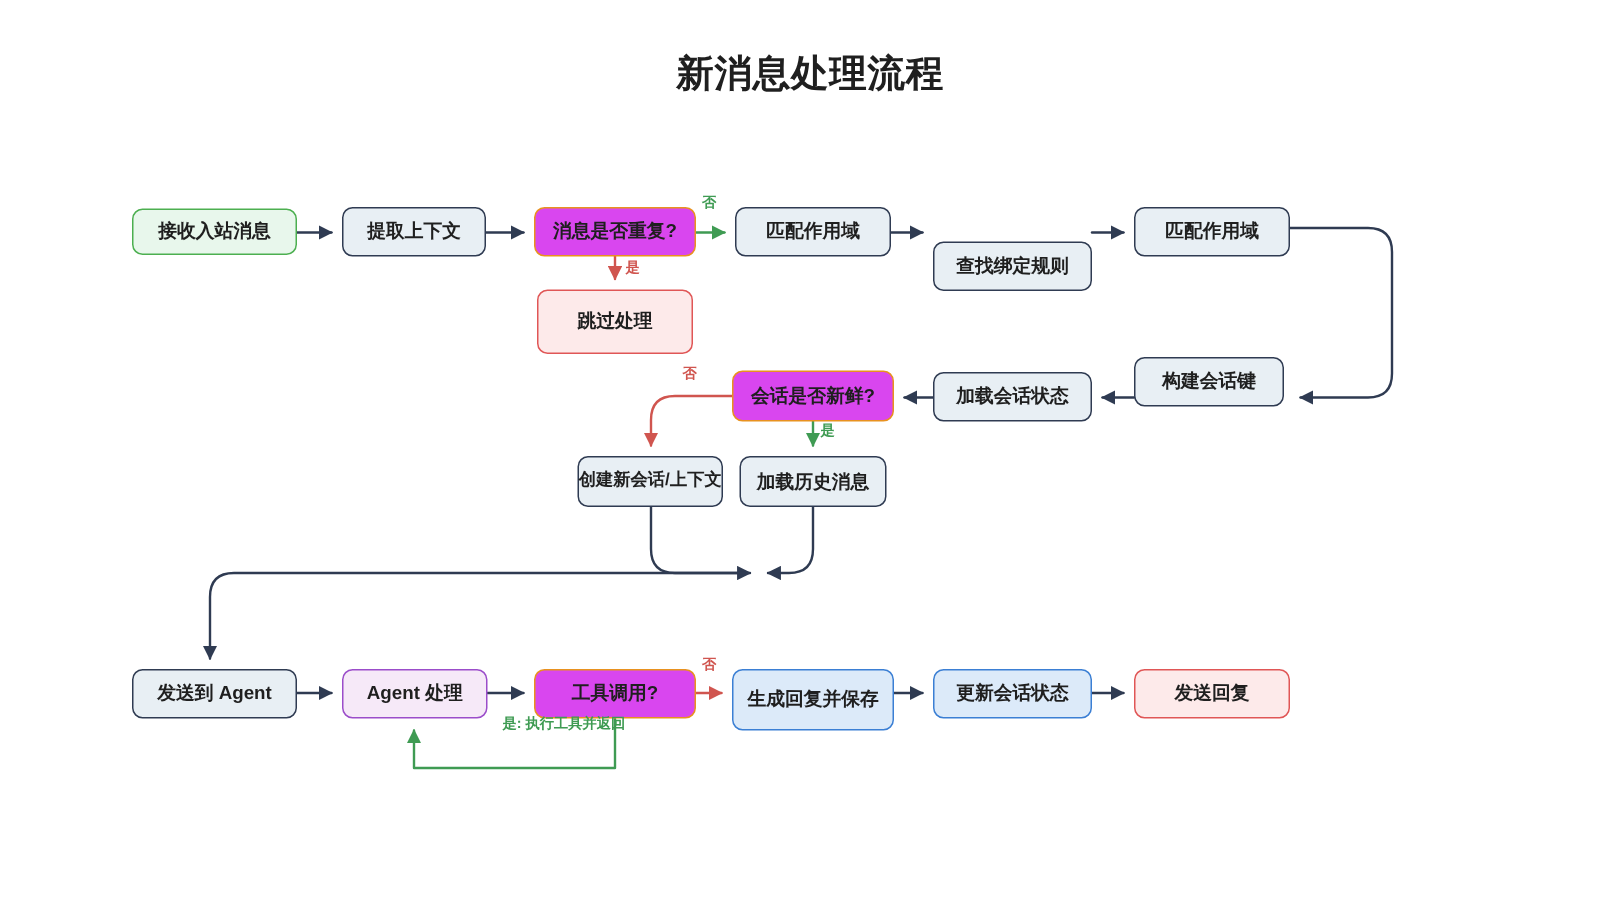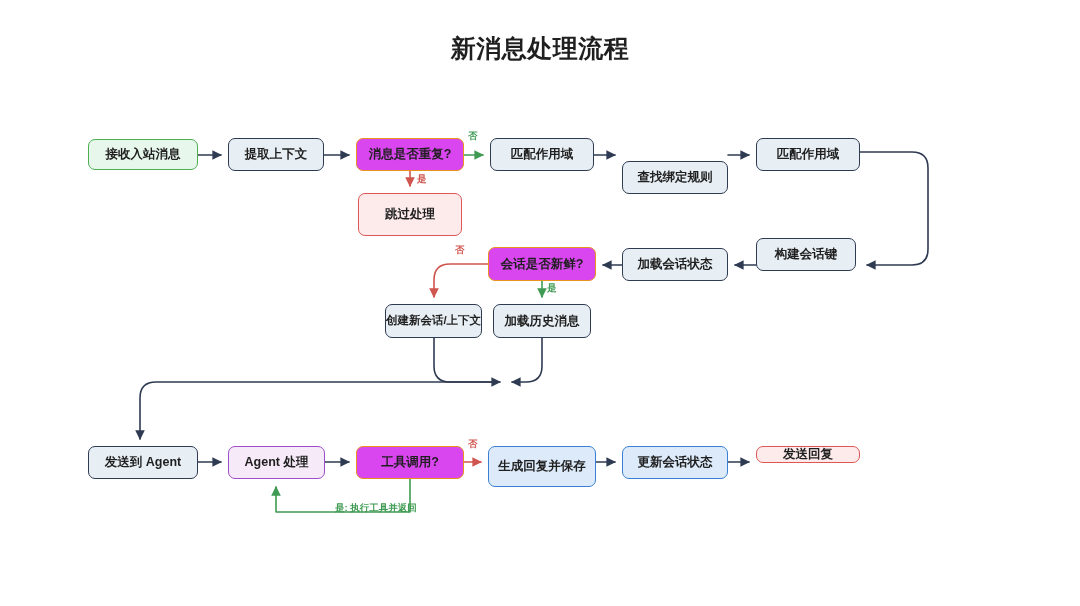--- a/index.html
+++ b/index.html
@@ -149,25 +149,25 @@
 <div class="node n-navy" style="left:88px;  top:446px; width:110px; height:33px;">发送到 Agent</div>
 
 <div class="node n-purple" style="left:228px; top:446px; width:97px; height:33px;">Agent 处理</div>
 
 <div class="node n-orange" style="left:356px; top:446px; width:108px; height:33px;">工具调用?</div>
 
 <div class="node n-blue" style="left:488px; top:446px; width:108px; height:41px;">生成回复并保存</div>
 
 <div class="node n-blue" style="left:622px; top:446px; width:106px; height:33px;">更新会话状态</div>
 
-<div class="node n-red" style="left:756px; top:446px; width:104px; height:17px;">发送回复</div>
+<div class="node n-red" style="left:756px; top:446px; width:104px; height:33px;">发送回复</div>
 
 <div class="edge-label lbl-green" style="left:468px; top:131px;">否</div>
 
 <div class="edge-label lbl-red" style="left:417px; top:174px;">是</div>
 
 <div class="edge-label lbl-red" style="left:455px; top:245px;">否</div>
 
 <div class="edge-label lbl-green" style="left:547px; top:283px;">是</div>
 
 <div class="edge-label lbl-red" style="left:468px; top:439px;">否</div>
 
-<div class="edge-label lbl-green" style="left:335px; top:503px;text-align:right;">是: 执行工具并返回</div>
+<div class="edge-label lbl-green" style="left:335px; top:478px;text-align:right;">是: 执行工具并返回</div>
 
 </body></html>

